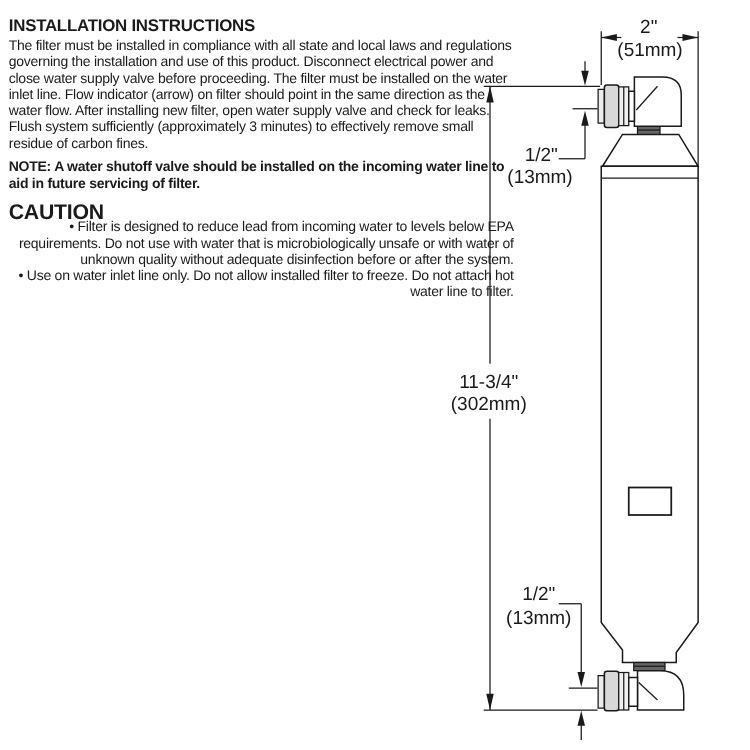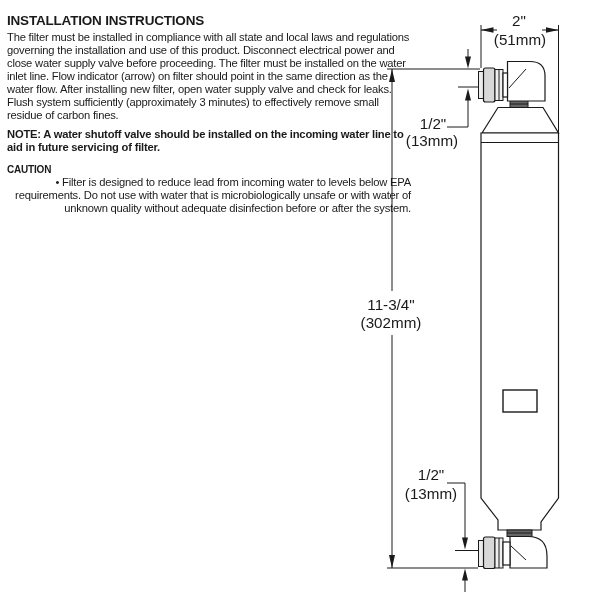--- a/index.html
+++ b/index.html
@@ -11,21 +11,21 @@
   }
   .text-col{
     position:absolute;left:7px;top:14px;width:404px;
     font-size:11.2px;line-height:13px;letter-spacing:-0.2px;
   }
   .text-col h1{
     font-size:13.5px;line-height:14px;font-weight:bold;
     letter-spacing:-0.2px;margin:0 0 3px 0;
   }
   .text-col h2{
-    font-size:10px;line-height:13px;font-weight:bold;
+    font-size:17px;line-height:13px;font-weight:bold;
     margin:9px 0 0 0;
   }
   .text-col p{margin:0;}
   .text-col p.after-gap{margin-top:6px;font-weight:bold;}
   .bullet-list div{margin:0;text-align:right;}
   svg{position:absolute;left:0;top:0;}
   svg text{
     font-family:"Liberation Sans",sans-serif;
     font-size:15.2px;fill:#1a1a1a;text-anchor:middle;
   }
@@ -37,20 +37,21 @@
 </head>
 <body>
 
 <div class="text-col">
   <h1>INSTALLATION INSTRUCTIONS</h1>
   <p>The filter must be installed in compliance with all state and local laws and regulations governing the installation and use of this product. Disconnect electrical power and close water supply valve before proceeding. The filter must be installed on the water inlet line. Flow indicator (arrow) on filter should point in the same direction as the water flow. After installing new filter, open water supply valve and check for leaks. Flush system sufficiently (approximately 3 minutes) to effectively remove small residue of carbon fines.</p>
   <p class="after-gap"><b>NOTE:</b> <span>A water shutoff valve should be installed on the incoming water line to aid in future servicing of filter.</span></p>
   <h2>CAUTION</h2>
   <div class="bullet-list">
       <div>• Filter is designed to reduce lead from incoming water to levels below EPA requirements. Do not use with water that is microbiologically unsafe or with water of unknown quality without adequate disinfection before or after the system.</div>
+      <div>• Use on water inlet line only. Do not allow installed filter to freeze. Do not attach hot water line to filter.</div>
     </div>
 </div>
 
 <svg width="600" height="600" viewBox="0 0 600 600">
 
   <g>
     <line class="dline" x1="481" y1="25" x2="481" y2="68"></line>
     <line class="dline" x1="558.5" y1="25" x2="558.5" y2="133"></line>
     <line class="dline" x1="481" y1="30" x2="497" y2="30"></line>
     <polygon class="arrow" points="481,30 493.5,27.2 493.5,32.8"></polygon>

